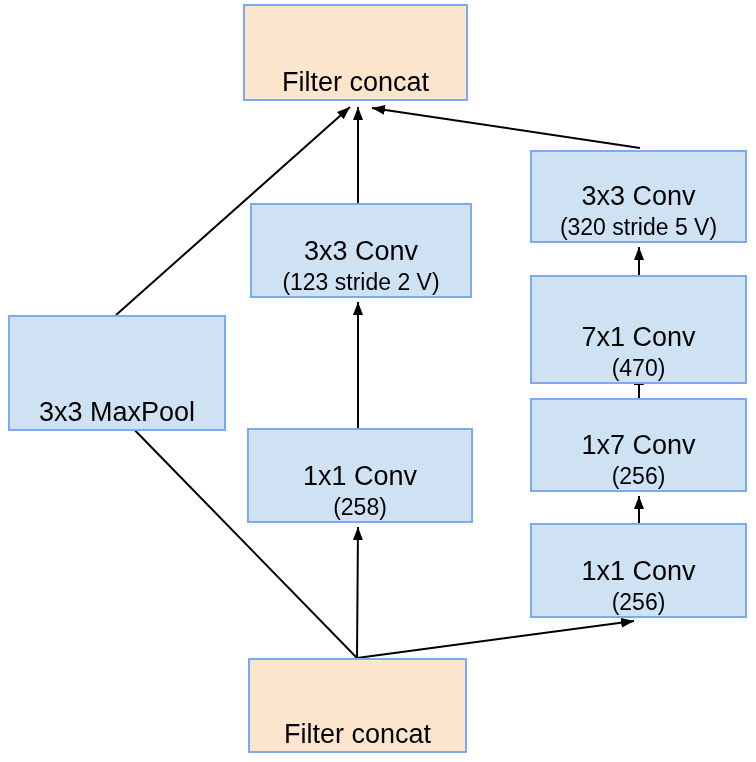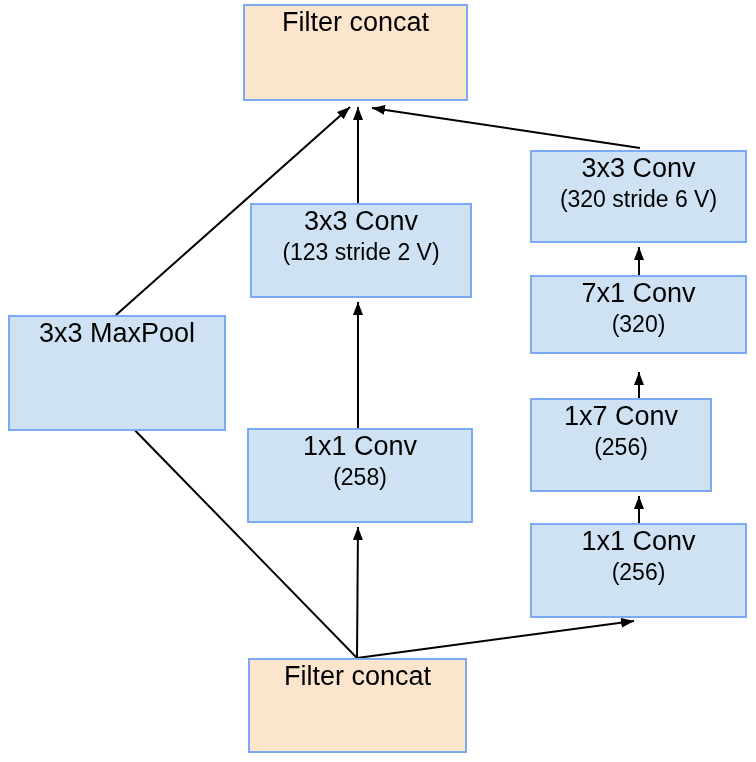--- a/index.html
+++ b/index.html
@@ -22,36 +22,36 @@
     stroke: var(--arrow, #000000);
     stroke-width: 2;
   }
   .node {
     position: absolute;
     box-sizing: border-box;
     border: 2px solid var(--box-border, #7baaf3);
     display: flex;
     flex-direction: column;
     align-items: center;
-    justify-content: flex-start;
+    justify-content: flex-end;
     text-align: center;
   }
   .node--concat { background: var(--concat-fill, #fce5cd); }
   .node--conv   { background: var(--conv-fill, #cfe2f3); }
   .node .main { font-size: 27px; line-height: 1.22; white-space: nowrap; }
   .node .sub  { font-size: 23px; line-height: 1.22; white-space: nowrap; }
 
   
   .pos-top-concat    { left: 243px; top:   4px; width: 225px; height: 97px; }
   .pos-maxpool       { left:   8px; top: 315px; width: 218px; height: 116px; }
   .pos-conv3x3-mid   { left: 250px; top: 203px; width: 222px; height: 95px; }
   .pos-conv1x1-mid   { left: 247px; top: 428px; width: 226px; height: 95px; }
   .pos-conv3x3-right { left: 530px; top: 150px; width: 217px; height: 93px; }
-  .pos-conv7x1-right { left: 530px; top: 275px; width: 217px; height: 79px; }
-  .pos-conv1x7-right { left: 530px; top: 398px; width: 182px; height: 94px; }
+  .pos-conv7x1-right { left: 530px; top: 275px; width: 217px; height: 109px; }
+  .pos-conv1x7-right { left: 530px; top: 398px; width: 217px; height: 94px; }
   .pos-conv1x1-right { left: 530px; top: 523px; width: 217px; height: 95px; }
   .pos-bottom-concat { left: 248px; top: 658px; width: 219px; height: 95px; }
 </style>
 </head>
 <body>
 
 <div class="canvas">
 
   <svg class="arrows" viewBox="0 0 756 762" xmlns="http://www.w3.org/2000/svg">
     <defs>
@@ -88,26 +88,26 @@
     <span class="sub">(123 stride 2 V)</span>
   </div>
 
   <div class="node node--conv pos-conv1x1-mid">
     <span class="main">1x1 Conv</span>
     <span class="sub">(258)</span>
   </div>
 
   <div class="node node--conv pos-conv3x3-right">
     <span class="main">3x3 Conv</span>
-    <span class="sub">(320 stride 6 V)</span>
+    <span class="sub">(320 stride 5 V)</span>
   </div>
 
   <div class="node node--conv pos-conv7x1-right">
     <span class="main">7x1 Conv</span>
-    <span class="sub">(320)</span>
+    <span class="sub">(470)</span>
   </div>
 
   <div class="node node--conv pos-conv1x7-right">
     <span class="main">1x7 Conv</span>
     <span class="sub">(256)</span>
   </div>
 
   <div class="node node--conv pos-conv1x1-right">
     <span class="main">1x1 Conv</span>
     <span class="sub">(256)</span>

